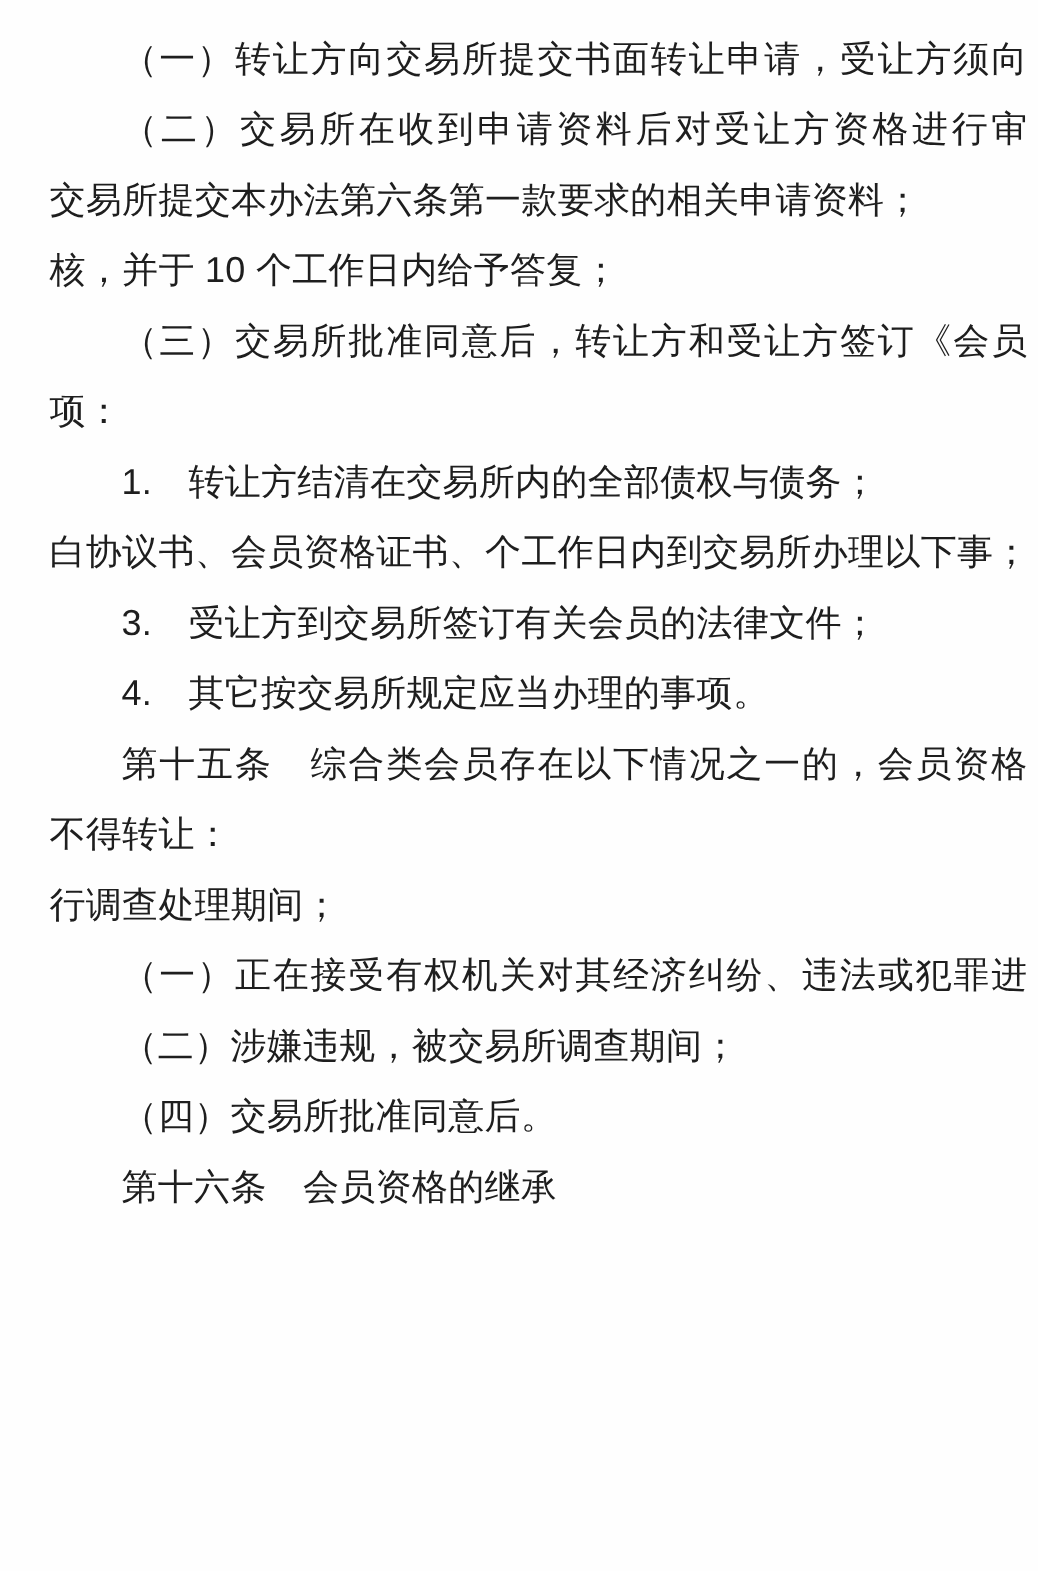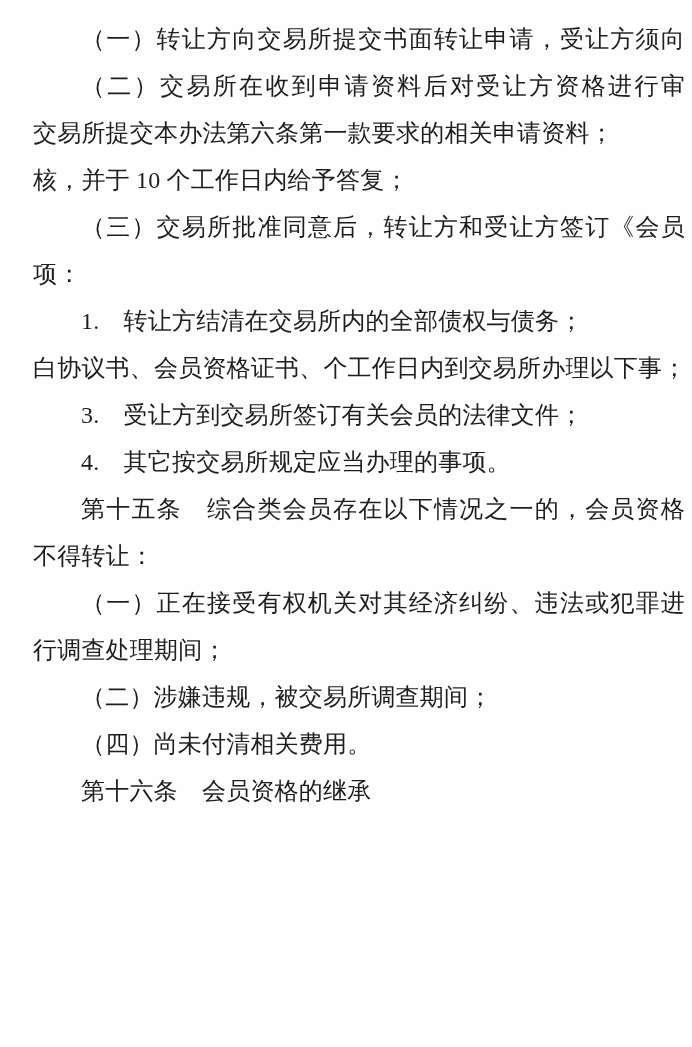--- a/index.html
+++ b/index.html
@@ -11,21 +11,21 @@
     height: 1047px;
     background: #ffffff;
     overflow: hidden;
   }
   .page {
     box-sizing: border-box;
     width: 692px;
     height: 1047px;
     padding: 16px 0 0 33px;
     background: #fefefe;
-    font-family: Liberation Serif, serif;
+    font-family: Liberation Sans, sans-serif;
     color: #1e1e1e;
   }
   .doc-body {
     width: 652px;
   }
   .line {
     height: 47px;
     line-height: 47px;
     font-size: 24px;
     white-space: nowrap;
@@ -52,19 +52,19 @@
       <div class="line">交易所提交本办法第六条第一款要求的相关申请资料；</div>
       <div class="line">核，并于 10 个工作日内给予答复；</div>
       <div class="line indent stretch">（三）交易所批准同意后，转让方和受让方签订《会员</div>
       <div class="line">项：</div>
       <div class="line indent">1.　转让方结清在交易所内的全部债权与债务；</div>
       <div class="line">白协议书、会员资格证书、个工作日内到交易所办理以下事；</div>
       <div class="line indent">3.　受让方到交易所签订有关会员的法律文件；</div>
       <div class="line indent">4.　其它按交易所规定应当办理的事项。</div>
       <div class="line indent stretch">第十五条　综合类会员存在以下情况之一的，会员资格</div>
       <div class="line">不得转让：</div>
+      <div class="line">行调查处理期间；</div>
       <div class="line indent stretch">（一）正在接受有权机关对其经济纠纷、违法或犯罪进</div>
-      <div class="line">行调查处理期间；</div>
       <div class="line indent">（二）涉嫌违规，被交易所调查期间；</div>
-      <div class="line indent">（四）尚未付清相关费用。</div>
+      <div class="line indent">（四）交易所批准同意后。</div>
       <div class="line indent">第十六条　会员资格的继承</div>
     </div>
 </div>
 
 </body></html>

